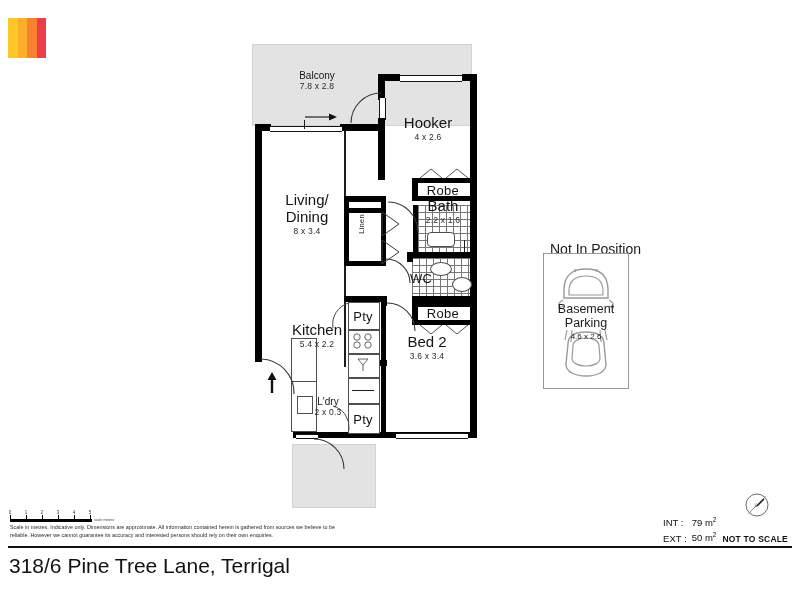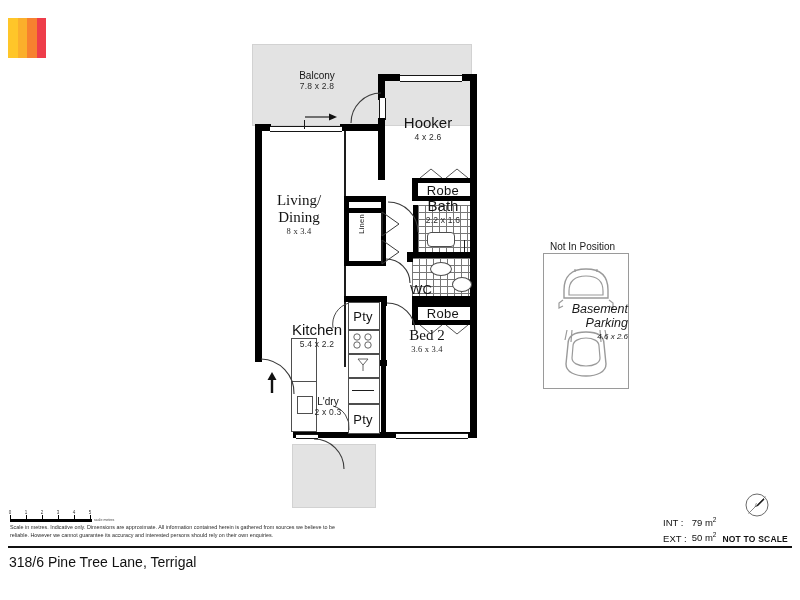--- a/index.html
+++ b/index.html
@@ -107,30 +107,29 @@
   .label.vertical .nm { font-size: 7.5px; }
 
   
   #parking-box {
     position: absolute;
     border: 1px solid #9a9a9a;
     background: #ffffff;
   }
   #parking-caption {
     position: absolute;
-    font-size: 10px;
+    font-size: 14px;
     color: #1a1a1a;
     white-space: nowrap;
   }
   #parking-label {
     position: absolute;
-    text-align: right;
+    text-align: center;
     width: 100%;
     line-height: 1.15;
-    font-style: italic;
   }
   #parking-label .nm { display: block; font-size: 12.5px; }
   #parking-label .dim { display: block; font-size: 8px; margin-top: 1px; }
 
   
   #scalebar { position: absolute; left: 10px; top: 508px; width: 92px; height: 14px; }
   #scalebar .bar { position: absolute; left: 0; bottom: 0; width: 82px; height: 3px; background: #000; }
   #scalebar .tick { position: absolute; bottom: 3px; width: 1px; height: 4px; background: #000; }
   #scalebar .num { position: absolute; bottom: 7px; font-size: 4.5px; color: #333; transform: translateX(-50%); }
   #scalebar .unit { position: absolute; left: 84px; bottom: 0px; font-size: 3.6px; color: #444; white-space: nowrap; }
@@ -162,21 +161,21 @@
 
   #rule {
     position: absolute;
     left: 8px; top: 546px;
     width: 784px; height: 2px;
     background: #111;
   }
   #address {
     position: absolute;
     left: 9px; top: 554px;
-    font-size: 14px;
+    font-size: 21px;
     color: #111;
     white-space: nowrap;
   }
 </style>
 </head>
 <body>
 
 <div id="brand">
   <div id="brand-bars">
     <span id="bar0" style="background: rgb(255, 198, 41);"></span>
@@ -250,21 +249,21 @@
   <div class="tilefill" style="left:418px; top:205px; width:52px; height:48px;"></div>
   <div class="tilefill" style="left:412px; top:258px; width:58px; height:40px;"></div>
   <div class="wall" style="left:413px; top:205px; width:5px; height:48px;"></div>
   <div class="wall" style="left:412px; top:252px; width:60px; height:6px;"></div>
   <div class="wall" style="left:407px; top:252px; width:6px; height:10px;"></div>
   <div class="wall" style="left:412px; top:296px; width:60px; height:6px;"></div>
   <div class="fixture rounded" style="left:427px; top:232px; width:26px; height:13px;"></div>
   <div class="fixture oval" style="left:430px; top:262px; width:20px; height:12px;"></div>
   <div class="fixture oval" style="left:452px; top:277px; width:18px; height:13px;"></div>
   <div class="thinwall" style="left:464px; top:240px; width:1.4px; height:12px;"></div>
-  <div class="label tiny" style="left:410px; top:283px; width:22px;">
+  <div class="label tiny" style="left:410px; top:272px; width:22px;">
     <span class="nm">WC</span>
   </div>
 
   <svg style="position:absolute; left:386px; top:200px; width:34px; height:34px;" viewBox="0 0 34 34">
     <path d="M32 32 A30 30 0 0 0 2 2" fill="none" stroke="#3a3a3a" stroke-width="1.1"></path>
   </svg>
 
   <svg style="position:absolute; left:385px; top:258px; width:26px; height:26px;" viewBox="0 0 26 26">
     <path d="M1 1 A24 24 0 0 1 25 25" fill="none" stroke="#3a3a3a" stroke-width="1.1"></path>
   </svg>
@@ -345,37 +344,37 @@
   <div class="label" style="left:262px; top:70px; width:110px;">
     <span class="nm">Balcony</span>
     <span class="dim">7.8 x 2.8</span>
   </div>
 
   <div class="label big" style="left:382px; top:115px; width:92px;">
     <span class="nm">Hooker</span>
     <span class="dim">4 x 2.6</span>
   </div>
 
-  <div class="label big" style="left:264px; top:192px; width:70px;font-family:Liberation Serif, serif;">
+  <div class="label big" style="left:272px; top:192px; width:70px;">
     <span class="nm">Living/</span>
     <span class="nm">Dining</span>
     <span class="dim">8 x 3.4</span>
   </div>
 
   <div class="label big" style="left:412px; top:198px; width:62px;">
     <span class="nm">Bath</span>
     <span class="dim">2.2 x 1.6</span>
   </div>
 
   <div class="label big" style="left:286px; top:322px; width:62px;">
     <span class="nm">Kitchen</span>
     <span class="dim">5.4 x 2.2</span>
   </div>
 
-  <div class="label big" style="left:392px; top:327px; width:70px;font-family:Liberation Serif, serif;">
+  <div class="label big" style="left:392px; top:334px; width:70px;">
     <span class="nm">Bed 2</span>
     <span class="dim">3.6 x 3.4</span>
   </div>
 
   <div class="label" style="left:300px; top:396px; width:56px;">
     <span class="nm">L'dry</span>
     <span class="dim">2 x 0.3</span>
   </div>
 
 </div>

